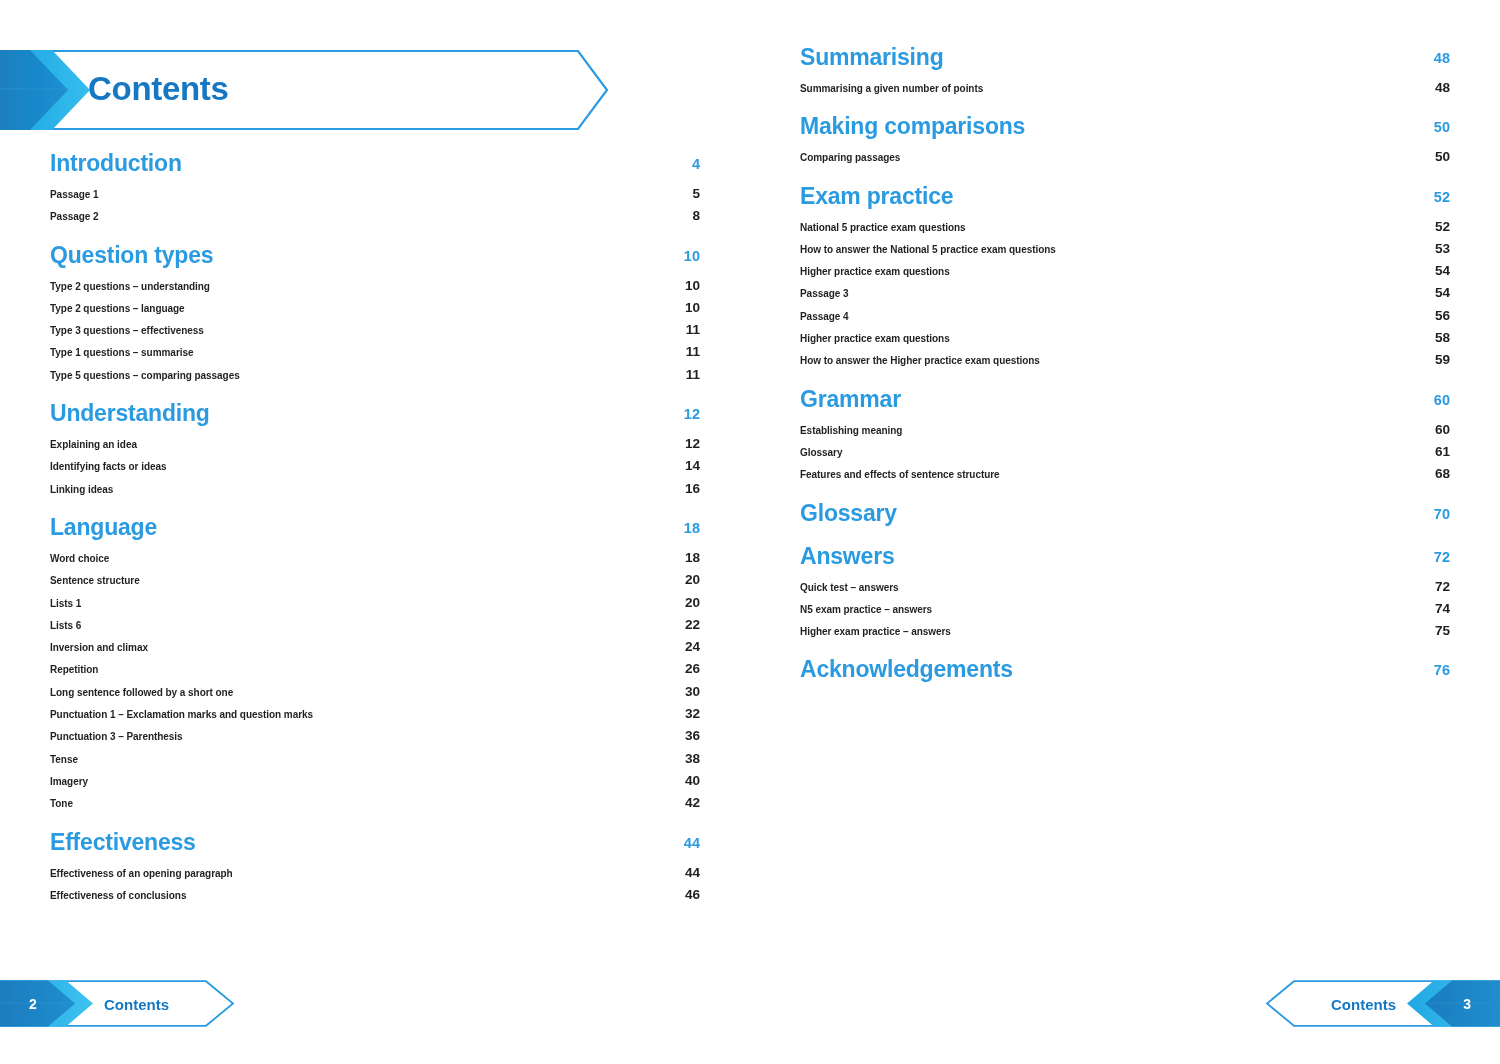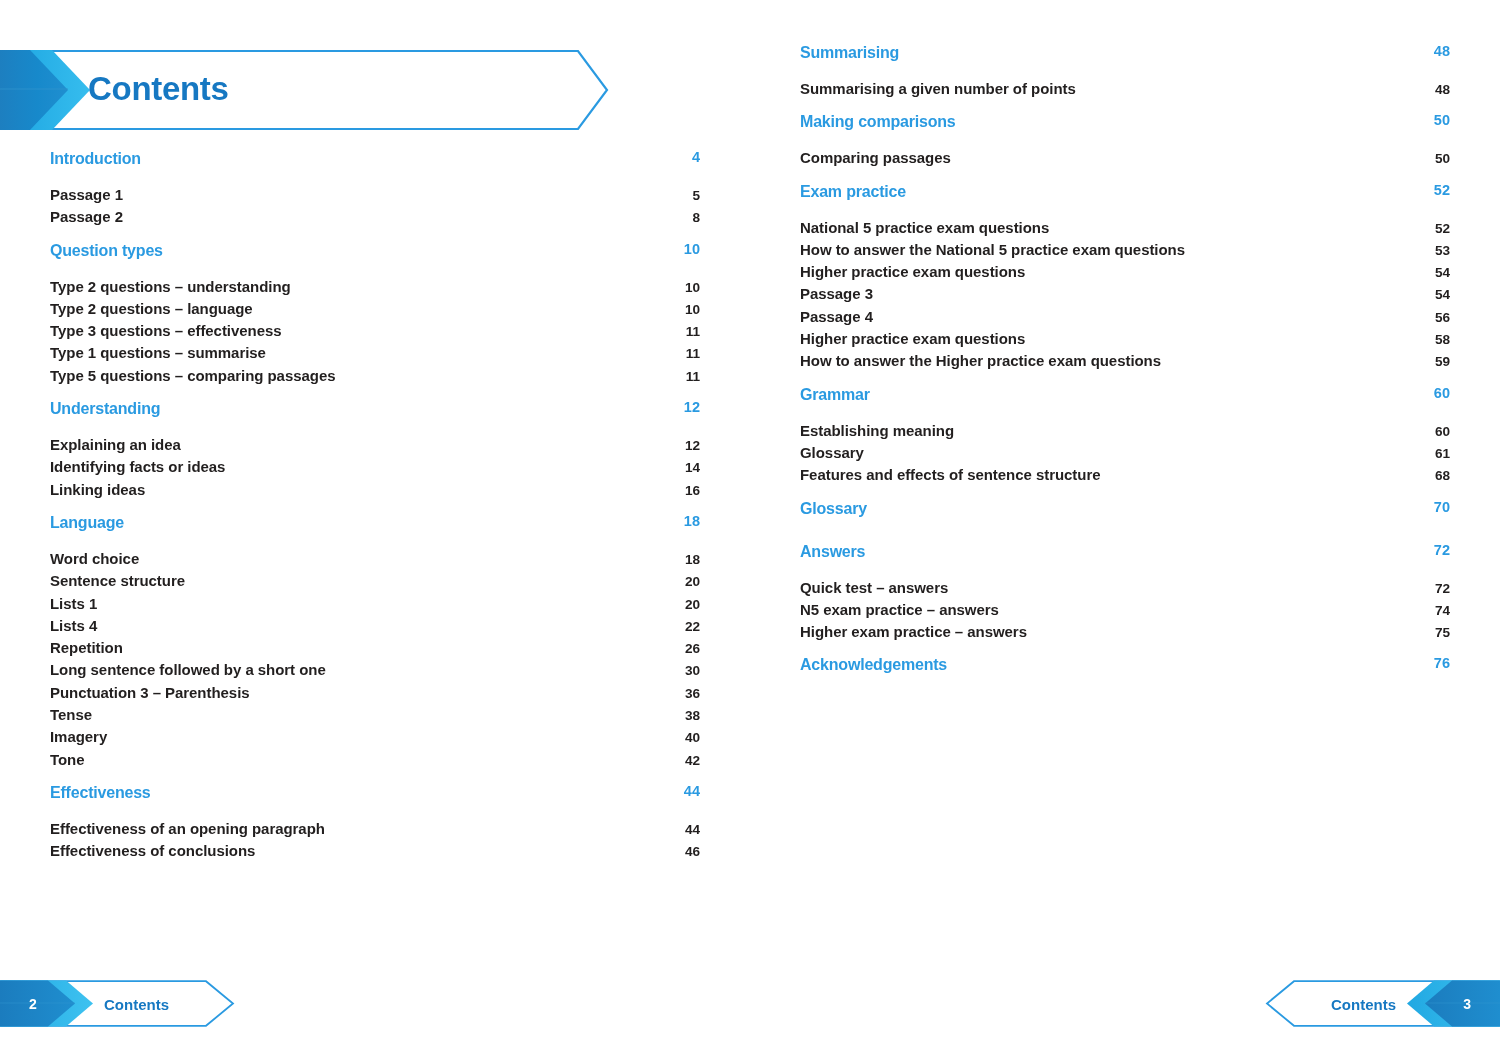--- a/index.html
+++ b/index.html
@@ -56,37 +56,37 @@
     width: 100%;
   }
   .toc-row .label { flex: 0 1 auto; white-space: nowrap; }
   .toc-row .page  { margin-left: auto; text-align: center; white-space: nowrap; }
 
   
   .row-section {
     height: 32px;
   }
   .row-section .label {
-    font-size: 16px;
+    font-size: 23px;
     font-weight: bold;
     color: #2a9ae1;
     letter-spacing: -0.2px;
   }
   .row-section .page {
     font-size: 14.5px;
     font-weight: bold;
     color: #2a9ae1;
     position: relative;
     top: -2px;
   }
 
   
   .row-entry { height: 22.3px; }
   .row-entry .label {
-    font-size: 15px;
+    font-size: 10px;
     font-weight: bold;
     color: #221f1f;
     letter-spacing: -0.05px;
   }
   .row-entry .page {
     font-size: 13.6px;
     font-weight: bold;
     color: #221f1f;
   }
 
@@ -228,30 +228,38 @@
         </div>
         <div class="toc-row row-entry">
           <span class="label">Sentence structure</span>
           <span class="page">20</span>
         </div>
         <div class="toc-row row-entry">
           <span class="label">Lists 1</span>
           <span class="page">20</span>
         </div>
         <div class="toc-row row-entry">
-          <span class="label">Lists 4</span>
+          <span class="label">Lists 6</span>
           <span class="page">22</span>
+        </div>
+        <div class="toc-row row-entry">
+          <span class="label">Inversion and climax</span>
+          <span class="page">24</span>
         </div>
         <div class="toc-row row-entry">
           <span class="label">Repetition</span>
           <span class="page">26</span>
         </div>
         <div class="toc-row row-entry">
           <span class="label">Long sentence followed by a short one</span>
           <span class="page">30</span>
+        </div>
+        <div class="toc-row row-entry">
+          <span class="label">Punctuation 1 – Exclamation marks and question marks</span>
+          <span class="page">32</span>
         </div>
         <div class="toc-row row-entry">
           <span class="label">Punctuation 3 – Parenthesis</span>
           <span class="page">36</span>
         </div>
         <div class="toc-row row-entry">
           <span class="label">Tense</span>
           <span class="page">38</span>
         </div>
         <div class="toc-row row-entry">

